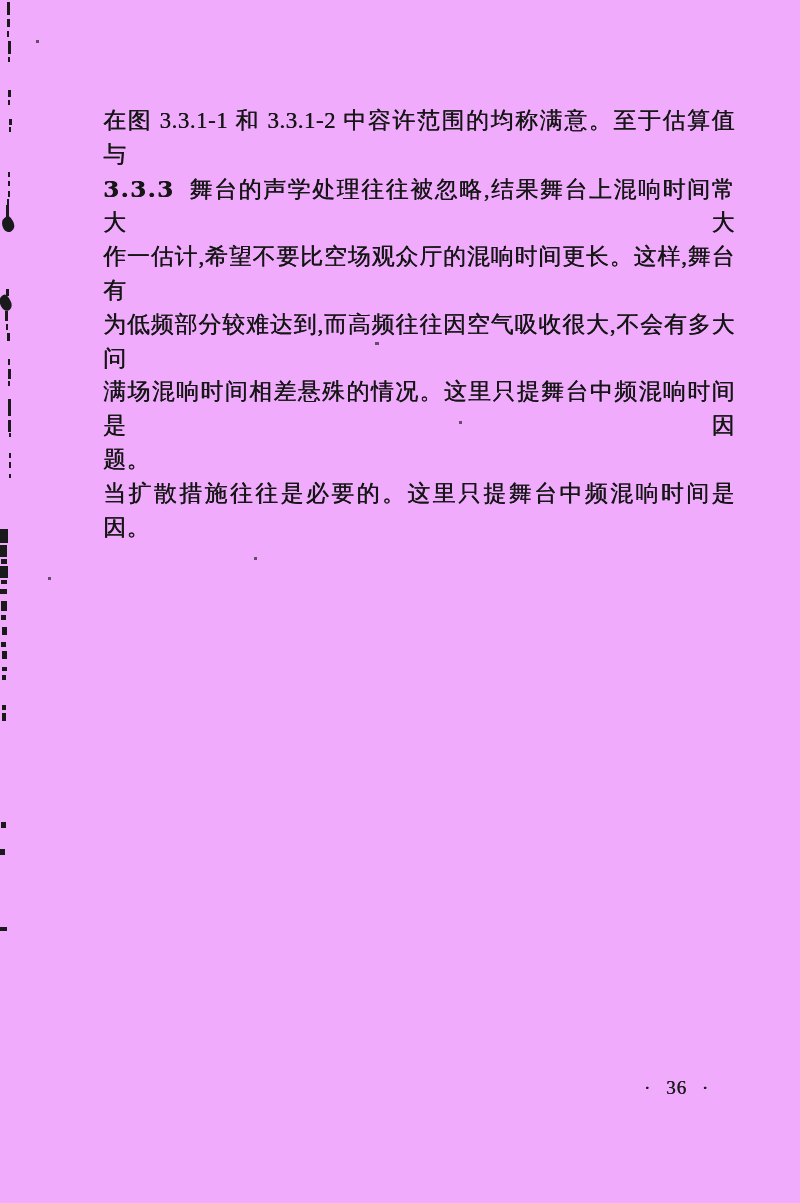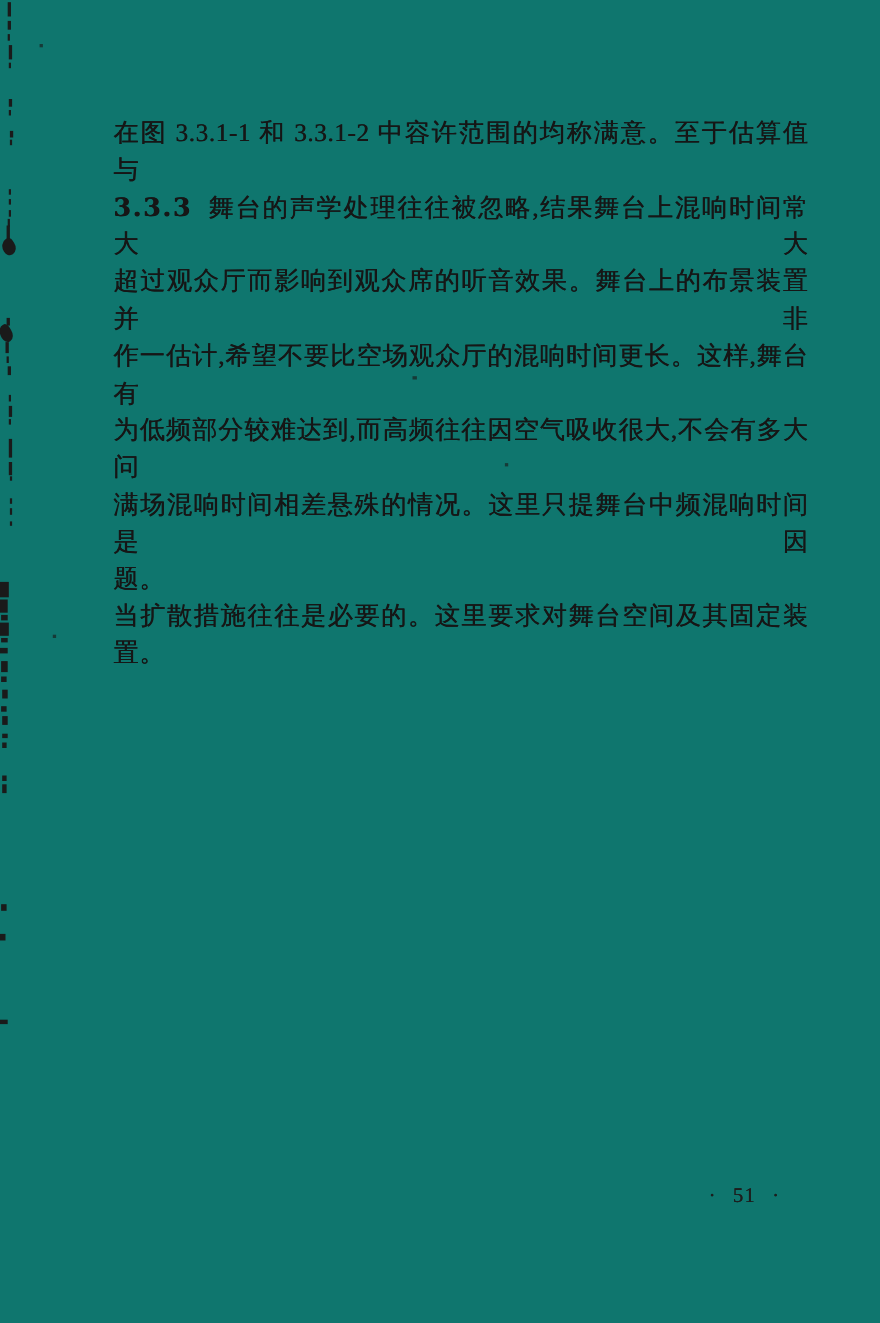--- a/index.html
+++ b/index.html
@@ -6,21 +6,21 @@
   html, body { margin: 0; padding: 0; }
   body {
     width: 800px; height: 1203px;
     background: #fbfbf9;
     position: relative;
     overflow: hidden;
     font-family: "Liberation Serif", serif;
   }
   .page {
     position: absolute; inset: 0;
-    background: #0f766e;
+    background: #f0abfc;
     padding-left: 45px;
   }
   .text-block {
     position: absolute;
     left: 103px; top: 104px; width: 632px;
     color: #161616;
     font-size: 23px;
     line-height: 33.8px;
     letter-spacing: 0.5px;
     text-shadow: 0.4px 0 0 currentColor; 
@@ -64,31 +64,30 @@
 </head>
 <body>
 
 <div class="page">
   <div class="text-block">
       <div class="para">
         <div class="line">在图 3.3.1-1 和 3.3.1-2 中容许范围的均称满意。至于估算值与</div>
       </div>
       <div class="para">
         <div class="line"><b class="section-number">3.3.3</b>舞台的声学处理往往被忽略,结果舞台上混响时间常大大</div>
-        <div class="line">超过观众厅而影响到观众席的听音效果。舞台上的布景装置并非</div>
         <div class="line">作一估计,希望不要比空场观众厅的混响时间更长。这样,舞台有</div>
         <div class="line">为低频部分较难达到,而高频往往因空气吸收很大,不会有多大问</div>
         <div class="line">满场混响时间相差悬殊的情况。这里只提舞台中频混响时间是因</div>
         <div class="line last">题。</div>
       </div>
       <div class="para">
-        <div class="line last">当扩散措施往往是必要的。这里要求对舞台空间及其固定装置。</div>
+        <div class="line last">当扩散措施往往是必要的。这里只提舞台中频混响时间是因。</div>
       </div>
     </div>
-  <div class="page-num">· 51 ·</div>
+  <div class="page-num">· 36 ·</div>
 <div class="mark" style="left: 7px; top: 2px; width: 3px; height: 13px;"></div>
     <div class="mark" style="left: 7px; top: 19px; width: 3px; height: 8px;"></div>
     <div class="mark" style="left: 7px; top: 31px; width: 2px; height: 6px;"></div>
     <div class="mark" style="left: 8px; top: 41px; width: 3px; height: 13px;"></div>
     <div class="mark" style="left: 8px; top: 57px; width: 2px; height: 5px;"></div>
     <div class="mark faint" style="left: 36px; top: 40px; width: 3px; height: 3px;"></div>
     <div class="mark" style="left: 8px; top: 90px; width: 3px; height: 7px;"></div>
     <div class="mark" style="left: 8px; top: 100px; width: 2px; height: 5px;"></div>
     <div class="mark" style="left: 9px; top: 119px; width: 3px; height: 6px;"></div>
     <div class="mark" style="left: 9px; top: 127px; width: 2px; height: 5px;"></div>

